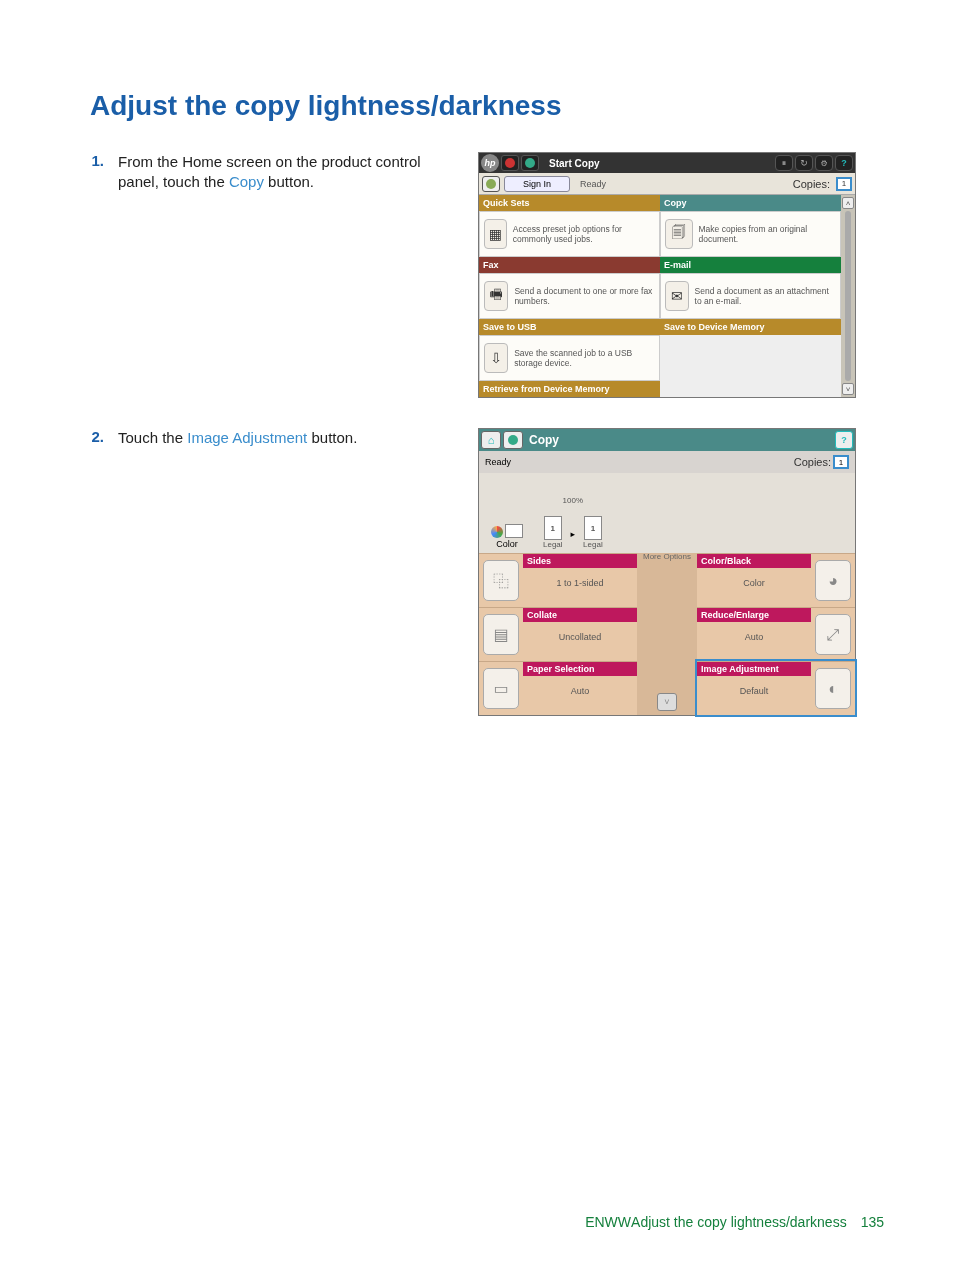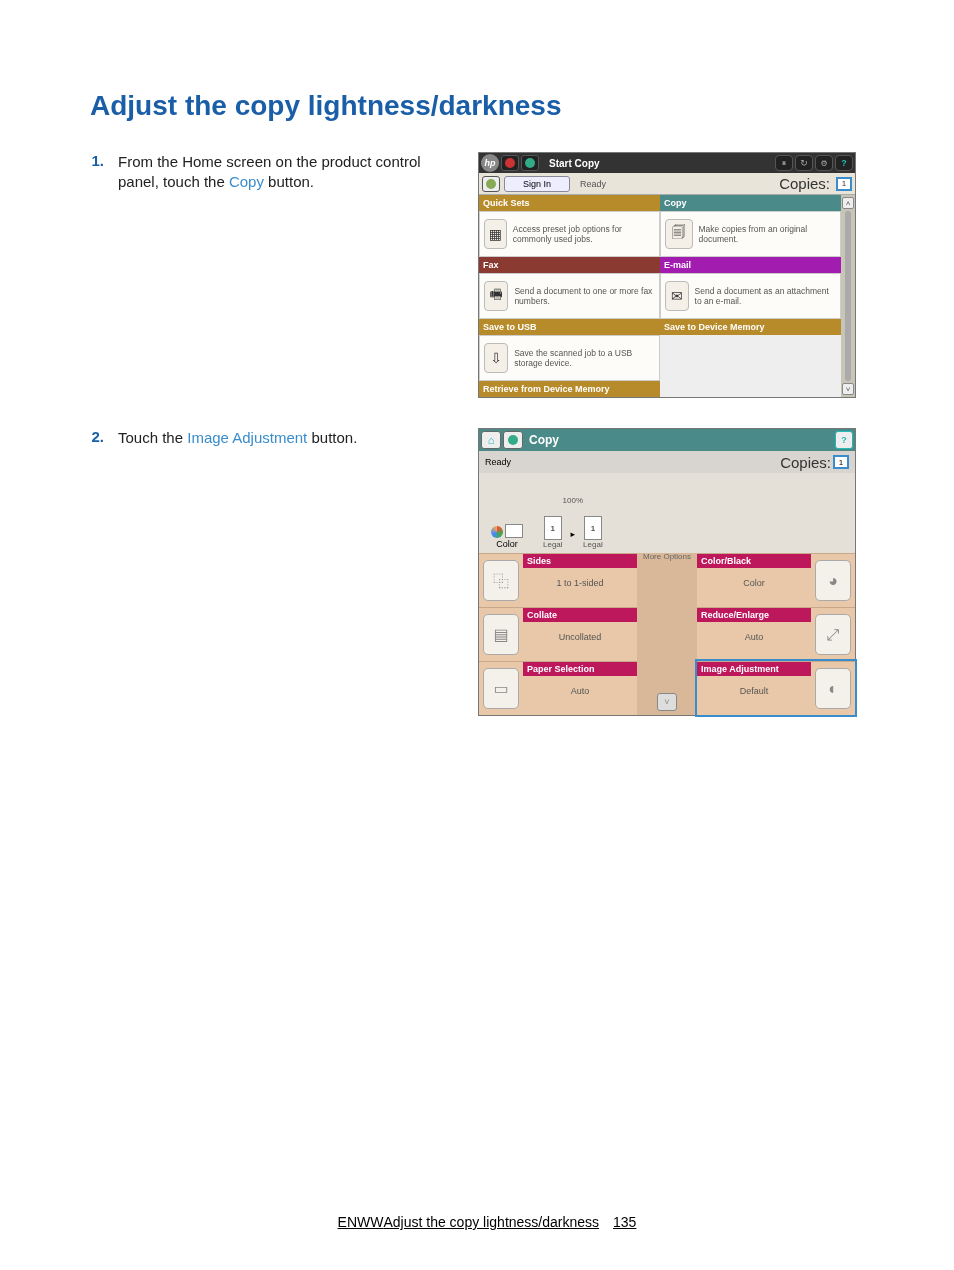--- a/index.html
+++ b/index.html
@@ -20,35 +20,35 @@
   .sq-btn { width: 18px; height: 16px; border: 1px solid #555; border-radius: 3px; background: #222; display:flex;align-items:center;justify-content:center; }
   .red-ic { width: 10px; height: 10px; border-radius:50%; background:#c33; }
   .grn-ic { width: 10px; height: 10px; border-radius:50%; background:#3a8; }
   .start-copy { color:#fff; font-size:10px; font-weight:bold; margin-left:8px; }
   .s1-top-right { margin-left:auto; display:flex; gap:2px; }
   .pill { width:18px; height:16px; border-radius:4px; background:#222; border:1px solid #555; display:flex;align-items:center;justify-content:center; }
   .help-ic { color:#2bb; font-weight:bold; }
   .s1-sub { background:#e8e4da; height:22px; display:flex; align-items:center; padding:0 3px; gap:4px; border-bottom:1px solid #aaa; }
   .signin-btn { background:#eef; border:1px solid #889; border-radius:3px; padding:2px 18px; font-size:9px; }
   .ready { font-size:9px; color:#555; margin-left:6px; }
-  .copies-lbl { margin-left:auto; font-size:15px; color:#333;padding-left:8px; }
+  .copies-lbl { margin-left:auto; font-size:11px; color:#333;padding-left:8px; }
   .copies-box { width:16px; height:14px; border:2px solid #3a8dcc; background:#fff; margin-left:2px; display:flex;align-items:center;justify-content:center;font-size:8px; }
   .s1-cell { width: 50%; }
   .s1-grid-inner { display:flex; flex-wrap:wrap; width: calc(100% - 14px); }
   .s1-scroll { width:14px; background:#c8c4b8; display:flex; flex-direction:column; align-items:center; justify-content:space-between; padding:2px 0; }
   .s1-scroll-btn { width:12px;height:12px;border:1px solid #888;border-radius:2px;background:#eee;display:flex;align-items:center;justify-content:center;font-size:8px;color:#555; }
   .s1-scroll-track { flex:1; width:6px; background:#aaa; margin:2px 0; border-radius:3px; }
   .tile-hdr { height:16px; color:#fff; font-size:9px; font-weight:bold; display:flex; align-items:center; padding-left:4px; }
   .tile-body { height:46px; background:#fdfcf8; border:1px solid #ccc; margin:0; display:flex; align-items:center; padding:4px; gap:6px; }
   .tile-icon { width:30px; height:30px; border:1px solid #bbb; border-radius:4px; background:#f4f0e8; display:flex;align-items:center;justify-content:center;font-size:14px; }
   .tile-desc { font-size:8.5px; color:#555; line-height:1.2; }
   .hdr-gold { background:#b78a2a; }
   .hdr-teal { background:#4a8a88; }
   .hdr-red { background:#8a3a30; }
-  .hdr-green { background:#a21caf; }
+  .hdr-green { background:#15803d; }
 
   
   .s2 { width: 378px; border:1px solid #777; background:#eee; font-size:9px; }
   .s2-top { height:22px; background:#4a8a88; display:flex; align-items:center; padding:0 2px; gap:2px; }
   .home-btn { width:20px;height:18px;border:1px solid #666;border-radius:3px;background:#eee;display:flex;align-items:center;justify-content:center;font-size:11px;color:#2bb; }
   .s2-title { color:#fff; font-weight:bold; font-size:12px; margin-left:4px; }
   .s2-help { margin-left:auto; width:18px;height:18px;border:1px solid #2bb;border-radius:3px;background:#eee;display:flex;align-items:center;justify-content:center;color:#2bb;font-weight:bold; }
   .s2-sub { height:22px; background:#d8d4d0; display:flex; align-items:center; padding:0 6px; }
   .s2-mid { height:80px; background:#e4e0d8; display:flex; align-items:flex-end; padding:6px 12px 4px; gap:20px; }
   .color-ic { display:flex;flex-direction:column;align-items:center;gap:1px; }
@@ -68,21 +68,21 @@
   .opt-txt { flex:1; display:flex; flex-direction:column; }
   .opt-title { background:#be185d; color:#fff; font-size:9px; font-weight:bold; padding:2px 4px; width:100%; }
   .opt-val { font-size:9px; color:#555; text-align:center; padding-top:10px; }
   .more-lbl { font-size:8px; color:#666; text-align:center; line-height:1.1; }
   .more-btn { width:20px;height:18px;border:1px solid #888;border-radius:3px;background:#ddd;display:flex;align-items:center;justify-content:center;color:#888; }
   .opt-r-row { height:54px; display:flex; border-top:1px solid #c8a888; }
   .opt-r-txt { flex:1; }
   .hl { outline:2px solid #3a8dcc; }
 
   
-  .footer { position:absolute; bottom:40px; left:90px; right:70px; display:flex; justify-content:center; font-size:14px; color:#000000;text-decoration:underline; }
+  .footer { position:absolute; bottom:40px; left:90px; right:70px; display:flex; justify-content:flex-end; font-size:14px; color:#15803d; }
   .footer .pg-num { margin-left:14px; }
 </style>
 </head>
 <body>
 
 <div class="page">
   <h1>Adjust the copy lightness/darkness</h1>
 
   <div class="steps">
 

